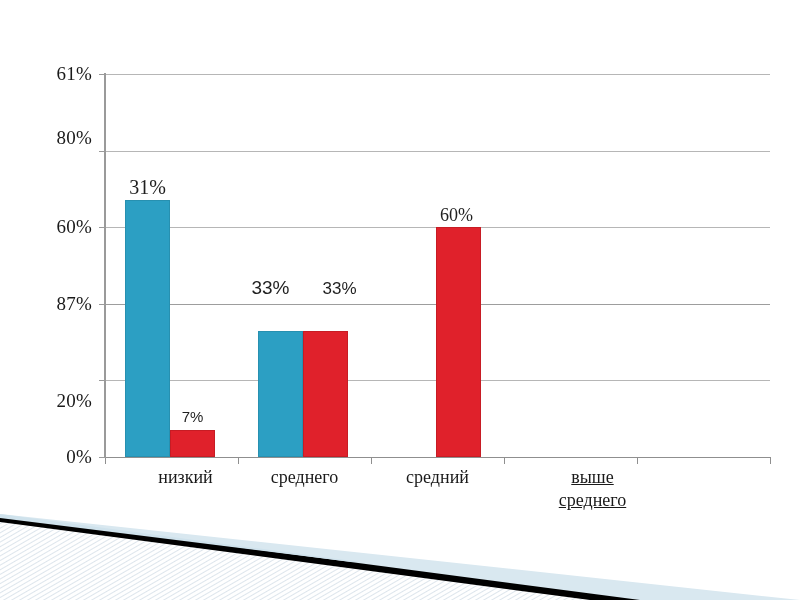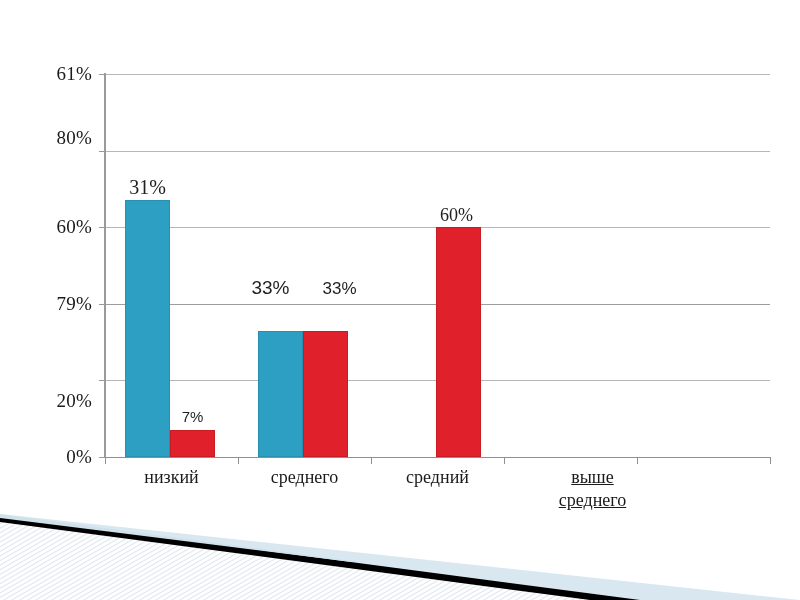--- a/index.html
+++ b/index.html
@@ -164,25 +164,25 @@
     <div style="position:absolute;left:99px;top:74px;width:7px;height:1px;background:#9a9a9a;"></div>
     <div style="position:absolute;left:99px;top:150.6px;width:7px;height:1px;background:#9a9a9a;"></div>
     <div style="position:absolute;left:99px;top:227.2px;width:7px;height:1px;background:#9a9a9a;"></div>
     <div style="position:absolute;left:99px;top:303.8px;width:7px;height:1px;background:#9a9a9a;"></div>
     <div style="position:absolute;left:99px;top:380.4px;width:7px;height:1px;background:#9a9a9a;"></div>
     <div style="position:absolute;left:99px;top:457px;width:7px;height:1px;background:#9a9a9a;"></div>
 
     <div class="ylabel" style="left:6px;top:63px;width:86px;">61%</div>
     <div class="ylabel" style="left:6px;top:127px;width:86px;">80%</div>
     <div class="ylabel" style="left:6px;top:216.2px;width:86px;">60%</div>
-    <div class="ylabel" style="left:6px;top:292.8px;width:86px;">79%</div>
+    <div class="ylabel" style="left:6px;top:292.8px;width:86px;">87%</div>
     <div class="ylabel" style="left:6px;top:369.4px;width:86px;margin-top:21px;">20%</div>
     <div class="ylabel" style="left:6px;top:446px;width:86px;">0%</div>
 
-    <div class="xlabel" style="left:105px;width:133px;text-align:center;">
+    <div class="xlabel" style="left:119px;width:133px;text-align:center;">
       <div>низкий</div>
     </div>
     <div class="xlabel" style="left:238px;width:133px;">
       <div>среднего</div>
     </div>
     <div class="xlabel" style="left:371px;width:133px;">
       <div>средний</div>
     </div>
     <div class="xlabel" style="left:526px;width:133px;text-decoration:underline;">
       <div>выше</div>

